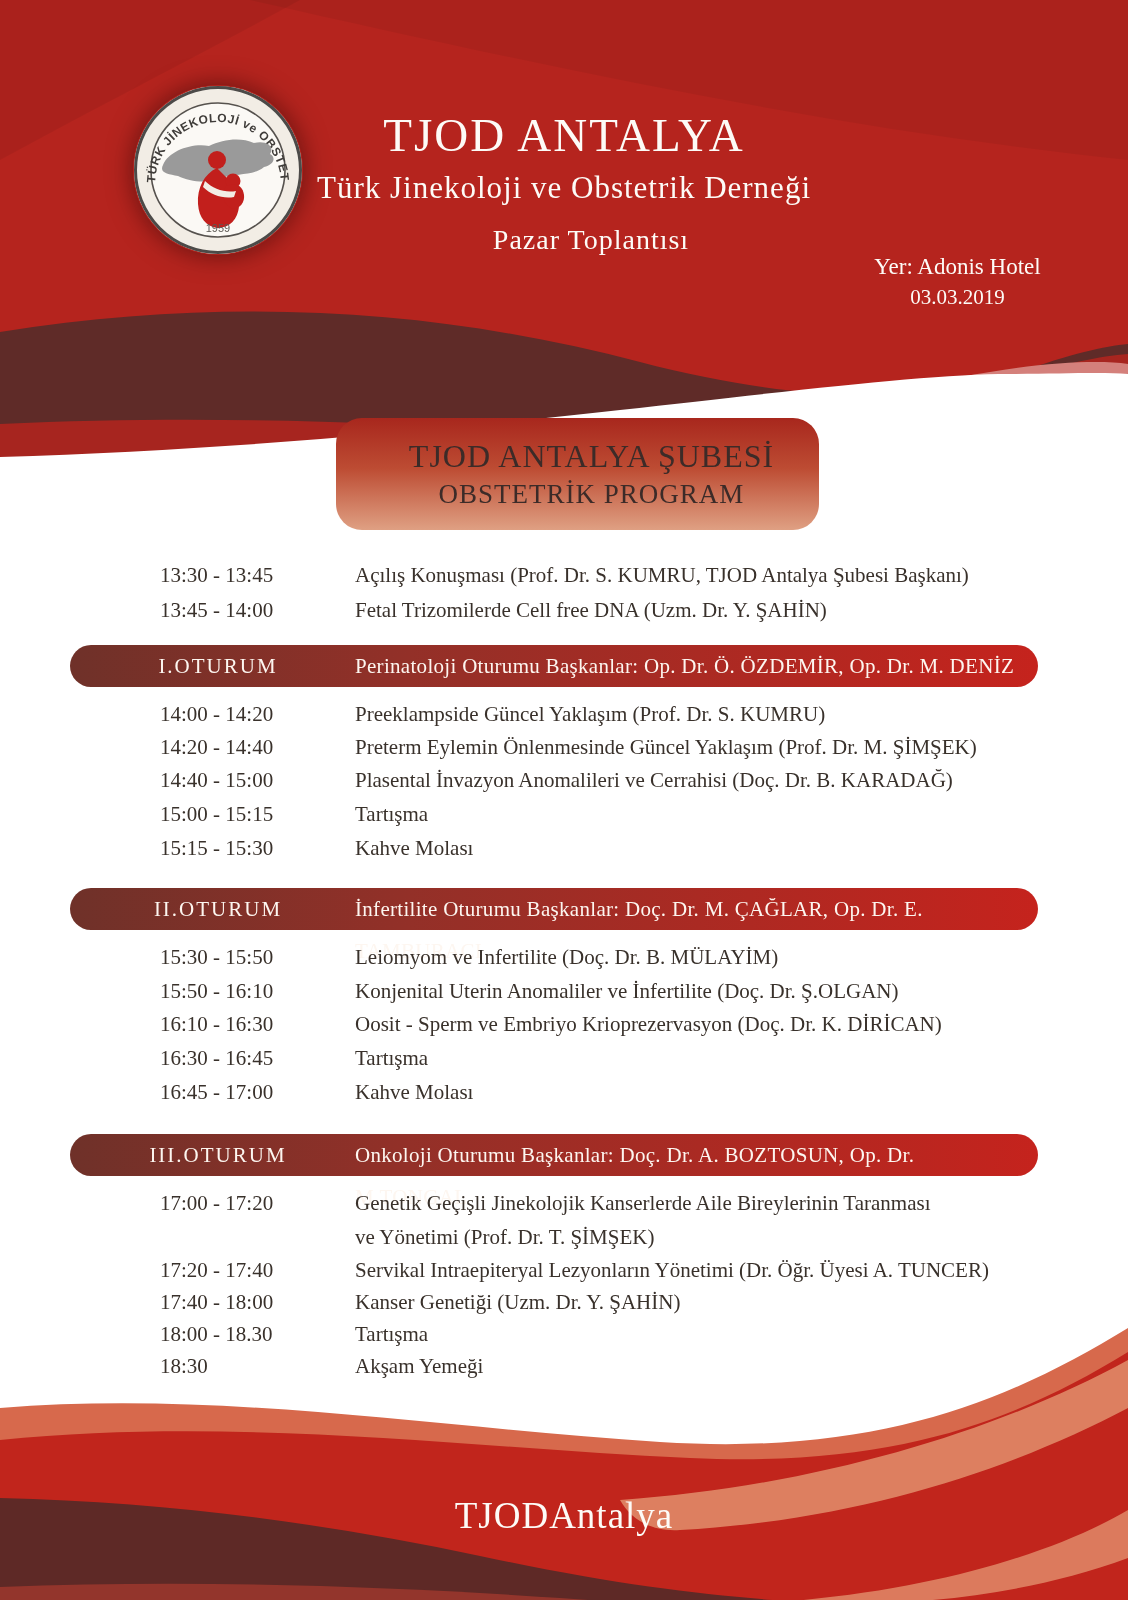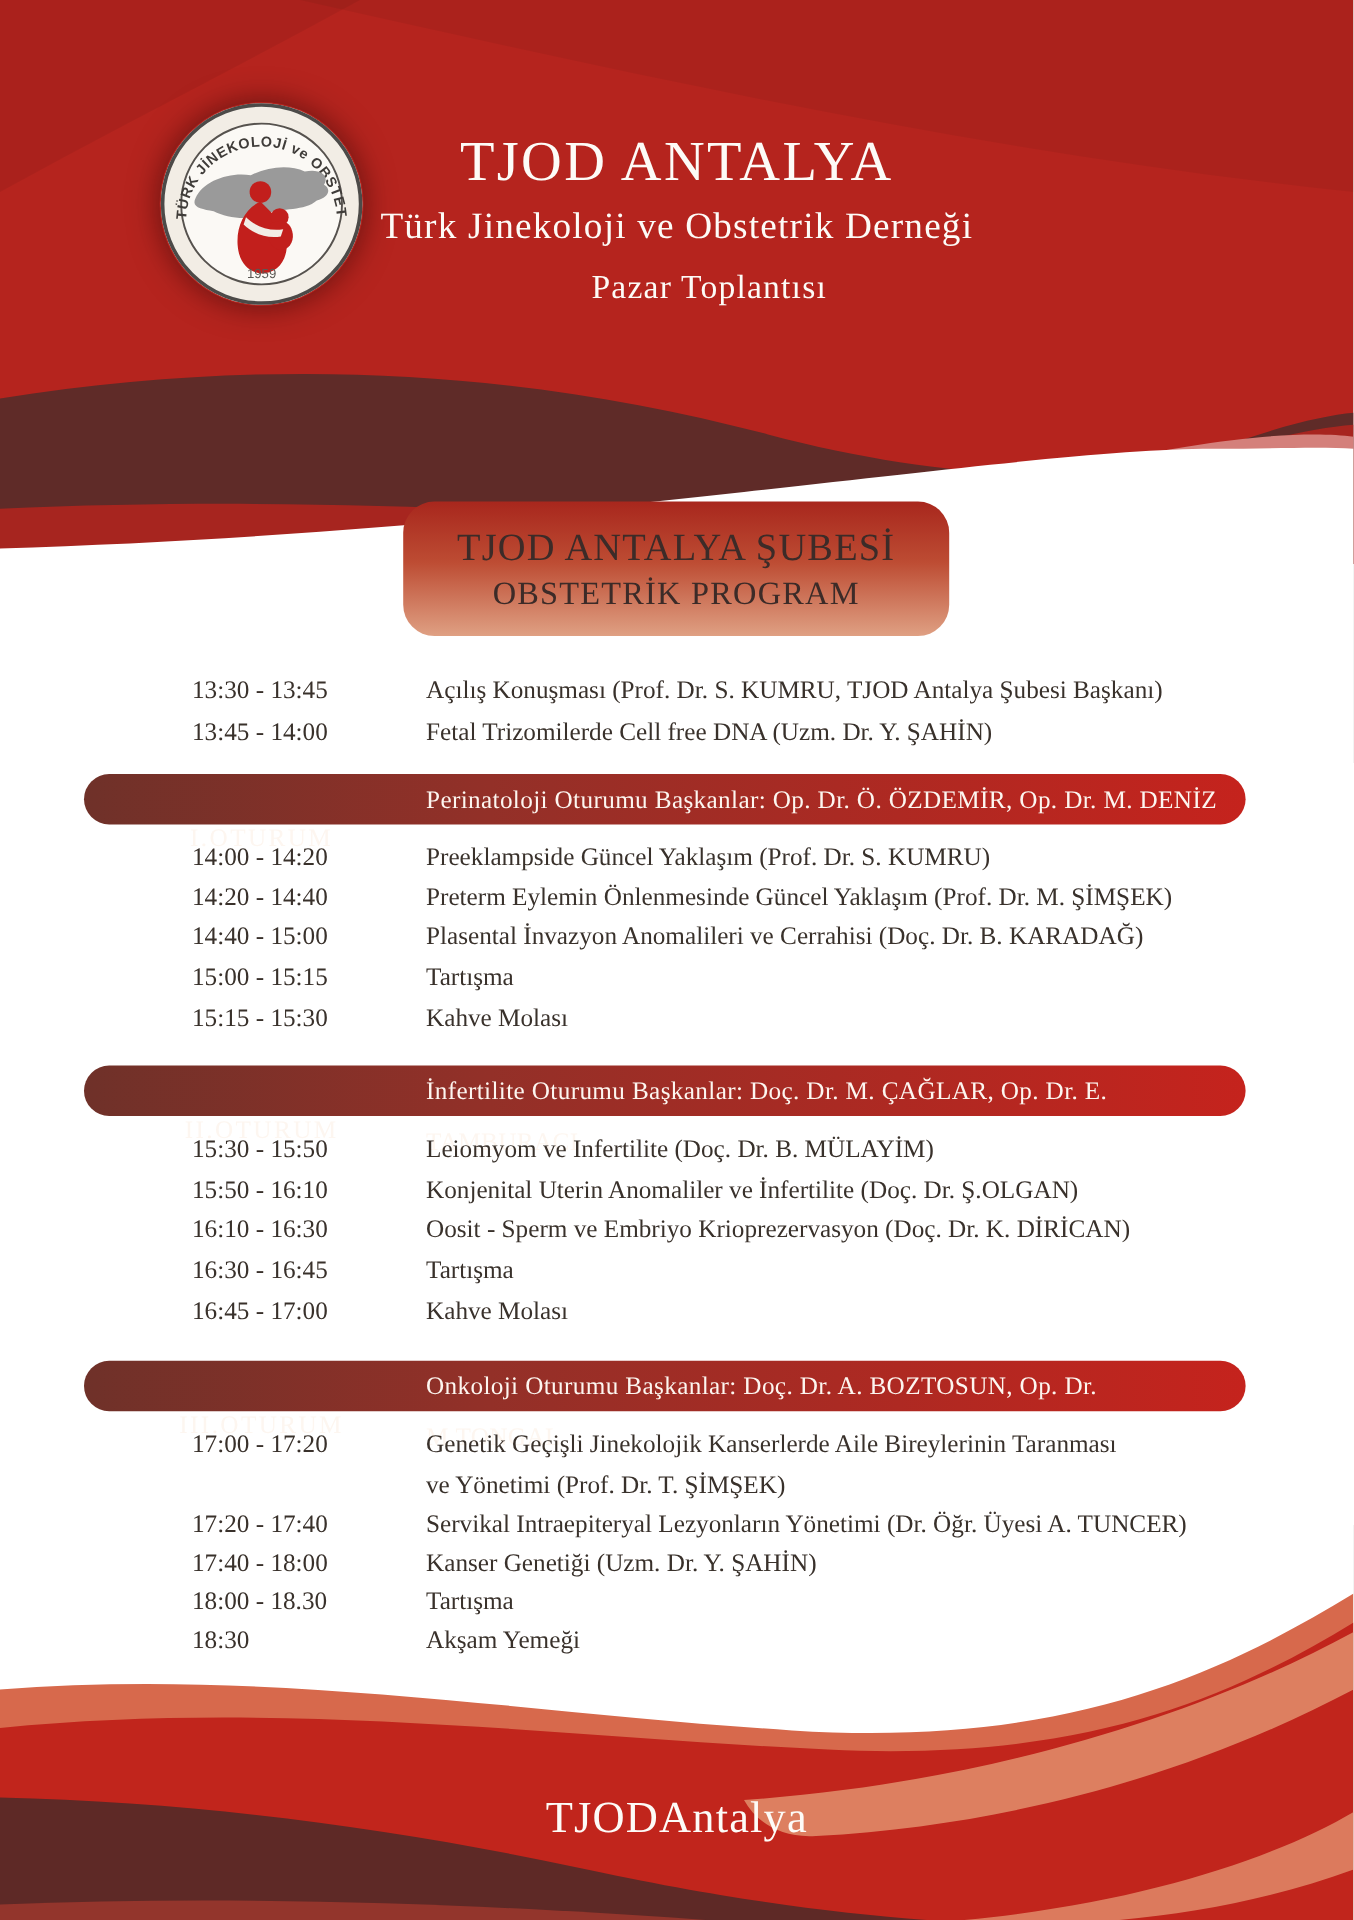--- a/index.html
+++ b/index.html
@@ -19,32 +19,32 @@
   .h-venue{position:absolute;top:252px;left:845px;width:225px;text-align:center;
     color:#fdfbf7;font-size:23px;line-height:30px;}
   .h-venue .date{font-size:21px;}
   
   .logo{position:absolute;left:133px;top:85px;width:170px;height:170px;border-radius:50%;
     box-shadow:0 0 26px rgba(45,5,5,.6);}
   
   .pbox{position:absolute;left:336px;top:418px;width:455px;height:112px;border-radius:26px;
     background:linear-gradient(180deg,#a8271d 0%,#bd4c33 45%,#dfA083 100%);
     display:flex;flex-direction:column;align-items:center;justify-content:center;
-    color:#3c2b28;}
+    color:#3c2b28;padding-left:28px;}
   .pbox .l1{font-size:32px;letter-spacing:1px;}
   .pbox .l2{font-size:27px;letter-spacing:1px;margin-top:4px;}
   
   .row{position:absolute;left:0;width:1128px;font-size:21px;color:#39312b;line-height:27px;}
   .row .t{position:absolute;left:160px;width:170px;}
   .row .d{position:absolute;left:355px;width:660px;}
   .row .d .ln2{margin-top:7px;}
   .sbar{position:absolute;left:70px;width:968px;height:42px;border-radius:21px;
     background:linear-gradient(90deg,#6f3129 0%,#933028 35%,#c5231d 100%);
     color:#fdf6f0;font-size:21px;line-height:42px;}
-  .sbar .lbl{position:absolute;left:28px;width:240px;text-align:center;letter-spacing:2px;margin-top:32px;}
+  .sbar .lbl{position:absolute;left:28px;width:240px;text-align:center;letter-spacing:2px;}
   .sbar .hdr{position:absolute;left:285px;width:670px;letter-spacing:.3px;}
   
   .brand{position:absolute;top:1494px;left:0;width:1128px;text-align:center;
     color:#fdfbf7;font-size:37px;letter-spacing:1px;}
 </style>
 </head>
 <body>
 
 <div class="page">
 
@@ -77,20 +77,24 @@
         <path d="M93,101 C88,109 90,119 98,123 C106,125 112,118 111,110 C110,103 106,99 100,99 Z"></path>
         <path d="M72,96 C80,104 92,108 103,106 L101,112 C90,114 78,110 70,102 Z" fill="#f2ede5"></path>
       </g>
       <text x="85" y="147" text-anchor="middle" font-size="11" fill="#5c5954" font-family="Liberation Sans, sans-serif">1959</text>
     </svg>
   </div>
 
   <div class="h-title">TJOD ANTALYA</div>
   <div class="h-sub">Türk Jinekoloji ve Obstetrik Derneği</div>
   <div class="h-meet">Pazar Toplantısı</div>
+  <div class="h-venue">
+    <div>Yer: Adonis Hotel</div>
+    <div class="date">03.03.2019</div>
+  </div>
 
   <div class="pbox">
     <div class="l1">TJOD ANTALYA ŞUBESİ</div>
     <div class="l2">OBSTETRİK PROGRAM</div>
   </div>
 
   <div class="row" style="top:562px">
     <div class="t">13:30 - 13:45</div>
     <div class="d">Açılış Konuşması (Prof. Dr. S. KUMRU, TJOD Antalya Şubesi Başkanı)</div>
   </div>

